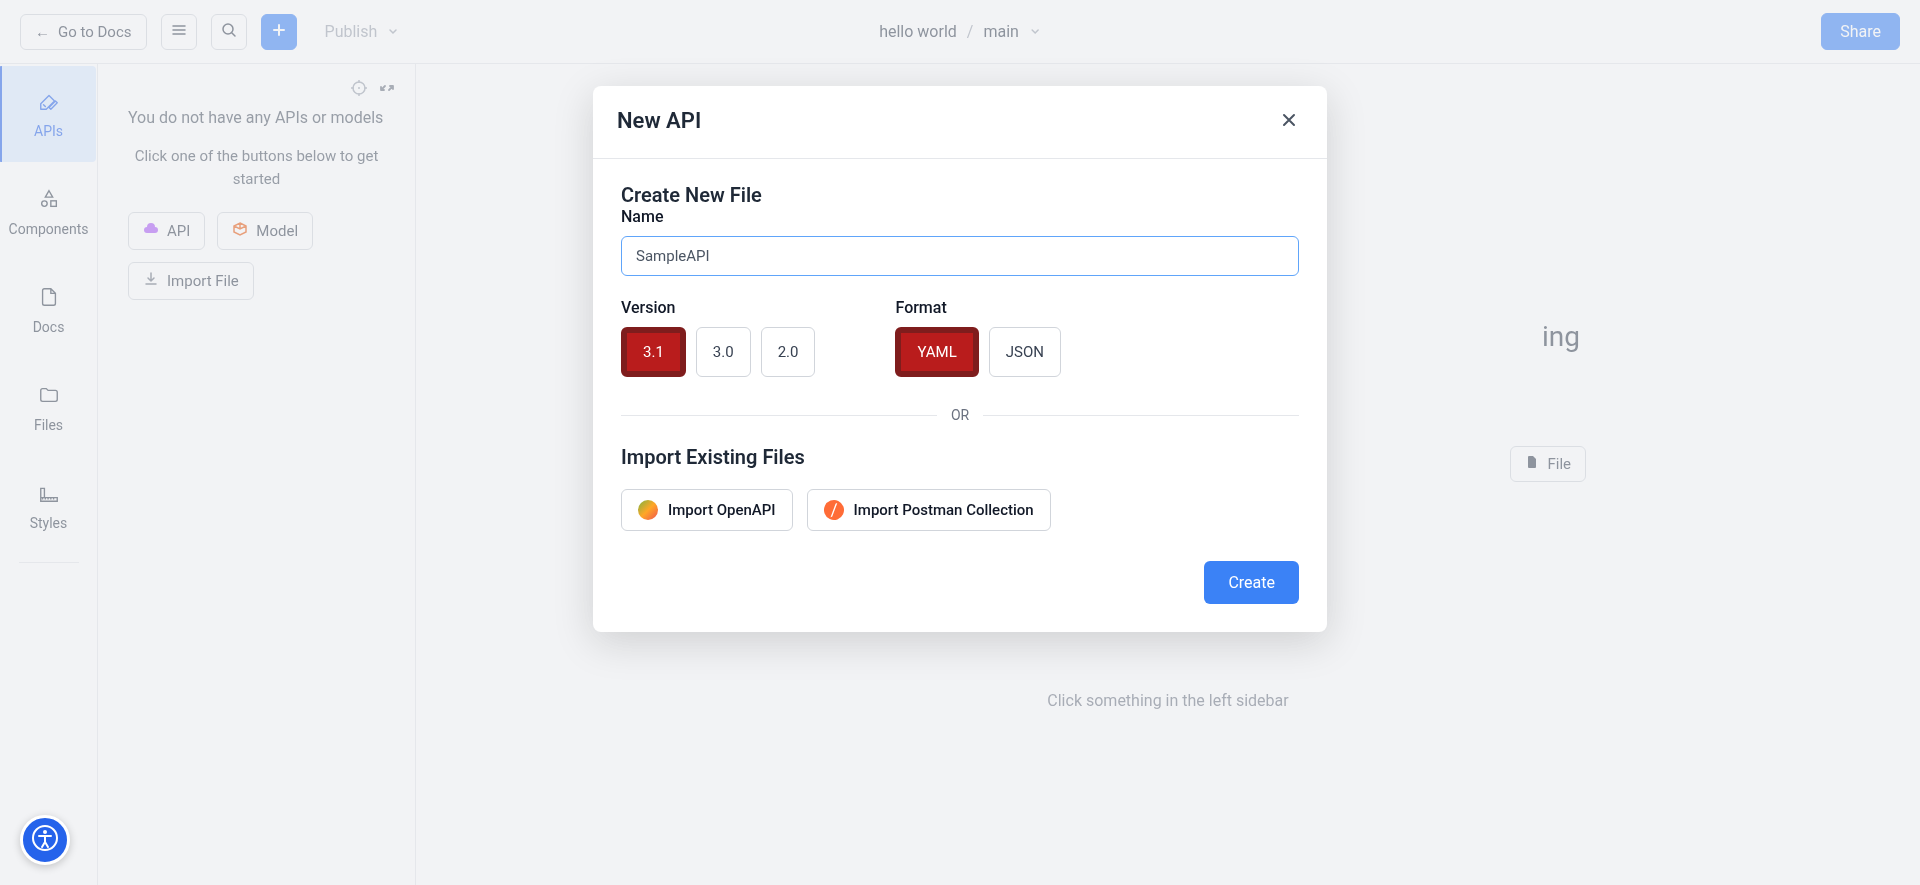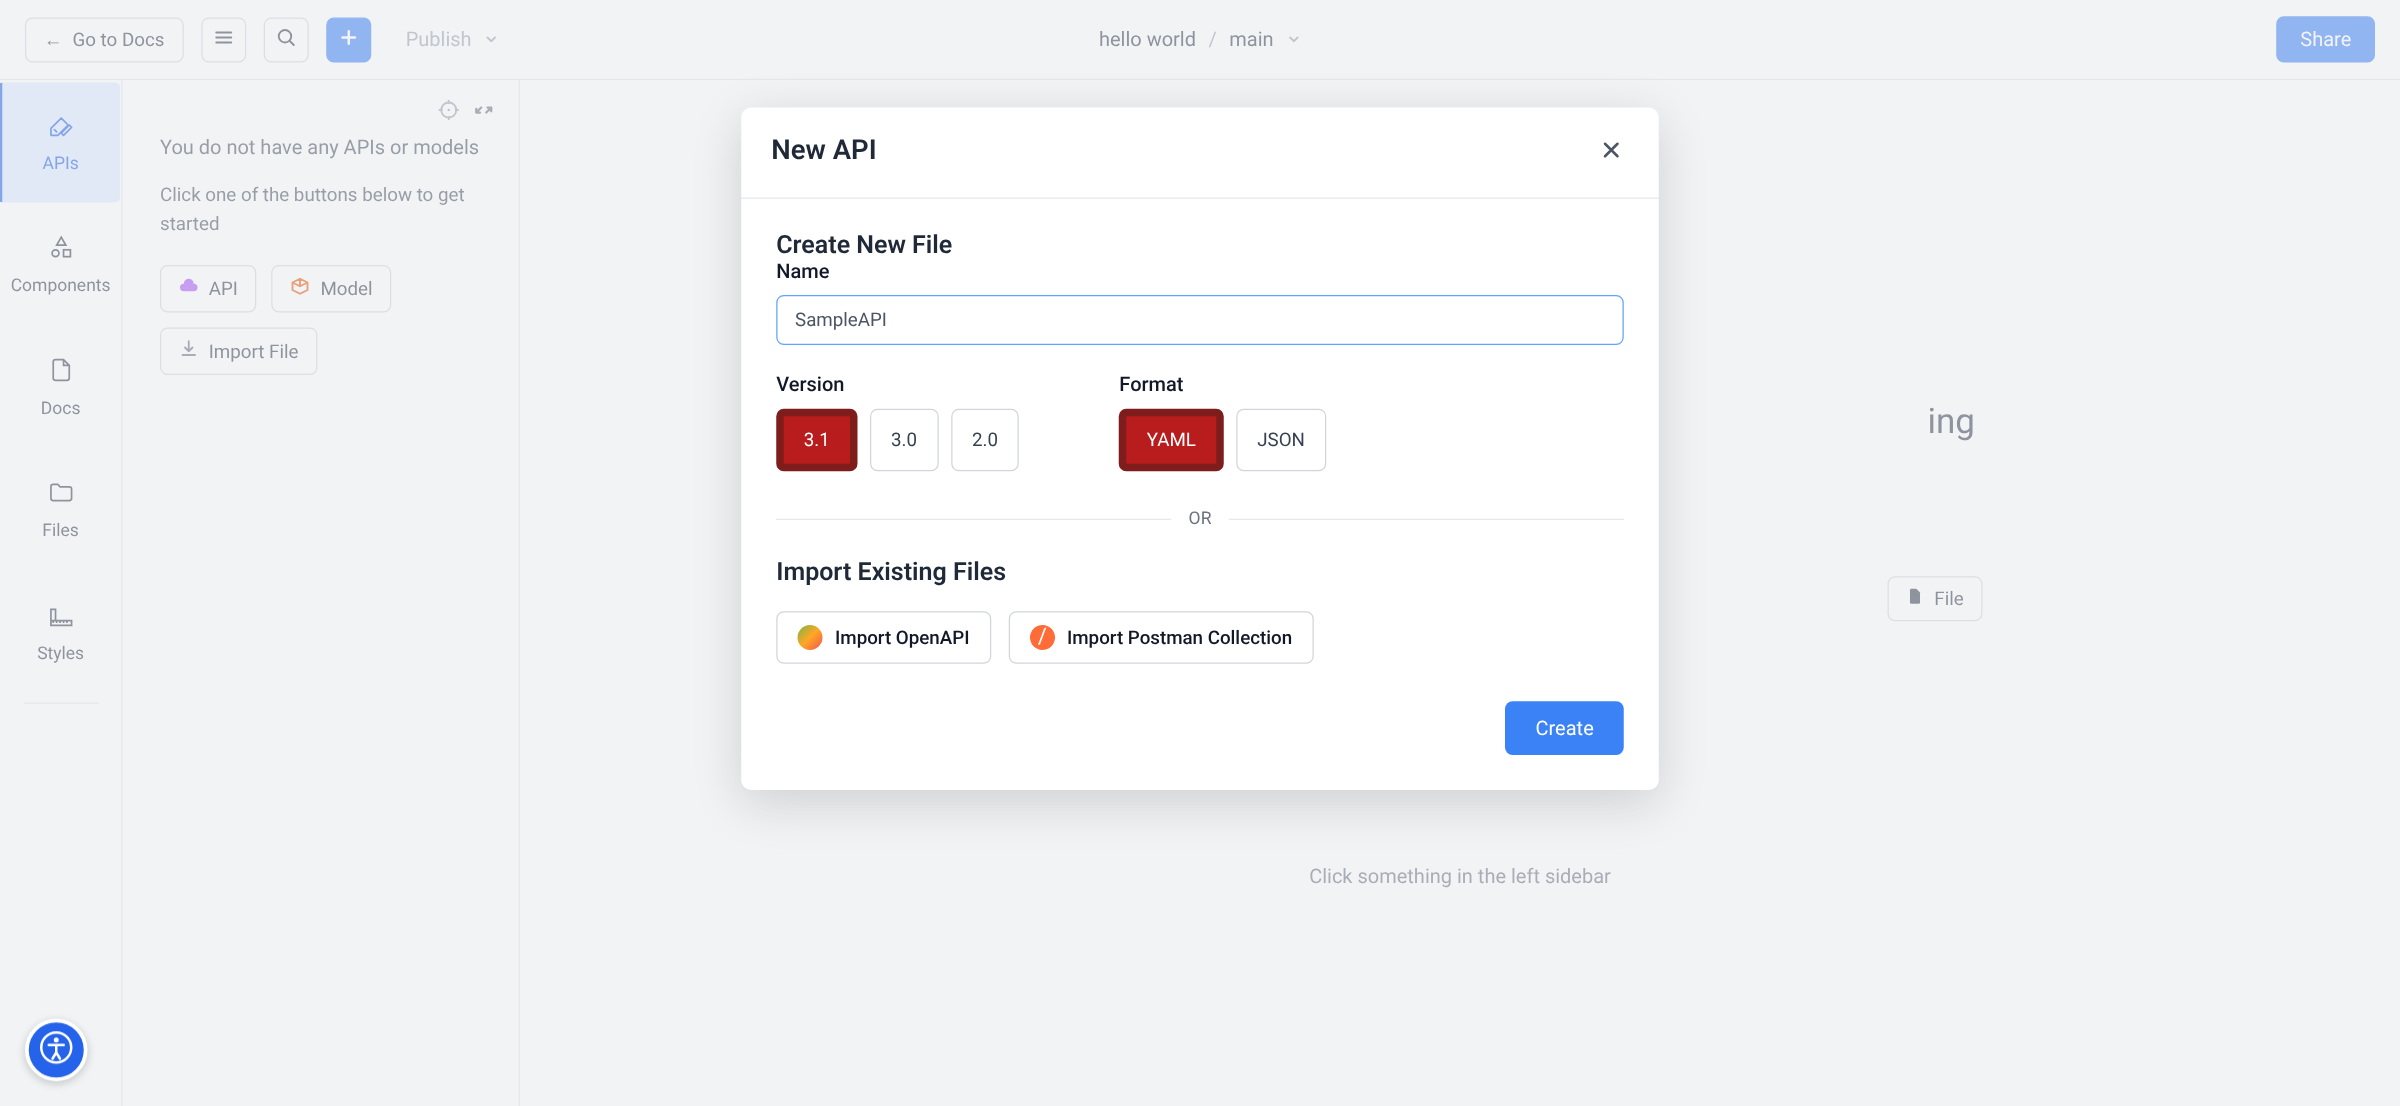--- a/index.html
+++ b/index.html
@@ -22,26 +22,26 @@
 .sidebar-item { width: 94px; height: 96px; display: flex; flex-direction: column; align-items: center; justify-content: center; gap: 8px; font-size: 14px; color: #374151; cursor: pointer; border-radius: 4px; margin-bottom: 2px; }
 .sidebar-item.active { background: #dbeafe; color: #2563eb; border-left: 4px solid #2563eb; margin-left: -4px; width: 98px; }
 .sidebar-item svg { width: 22px; height: 22px; }
 .sidebar-divider { width: 60px; height: 1px; background: #e5e7eb; margin: 6px 0; }
 
 .panel { width: 318px; border-right: 1px solid #e5e7eb; position: relative; }
 .panel-controls { display: flex; gap: 8px; justify-content: flex-end; padding: 14px 18px 10px; }
 .panel-ctrl-icon { width: 20px; height: 20px; color: #9ca3af; cursor: pointer; }
 .panel-content { padding: 0 30px; }
 .panel-msg { font-size: 16px; color: #4b5563; margin-bottom: 18px; }
-.panel-sub { font-size: 15px; color: #4b5563; margin-bottom: 22px; line-height: 1.5; }
+.panel-sub { font-size: 15px; color: #4b5563; margin-bottom: 22px; line-height: 1.5; text-align: center; }
 .panel-btns { display: flex; gap: 12px; flex-wrap: wrap; }
 
 .content { flex: 1; position: relative; display: flex; flex-direction: column; align-items: center; }
 .content-hint { position: absolute; top: 627px; font-size: 16px; color: #6b7280; }
-.hidden-file-btn { position: absolute; top: 397px; right: 334px; }
+.hidden-file-btn { position: absolute; top: 382px; right: 334px; }
 
 .overlay { position: fixed; inset: 0; background: rgba(229,231,235,0.5); display: flex; align-items: flex-start; justify-content: center; padding-top: 86px; z-index: 100; }
 .modal { width: 734px; background: #fff; border-radius: 8px; box-shadow: 0 10px 40px rgba(0,0,0,0.15); }
 .modal-header { display: flex; align-items: flex-start; justify-content: space-between; padding: 22px 24px; }
 .modal-title { font-size: 22px; font-weight: 600; color: #1f2937; }
 .modal-close { width: 28px; height: 28px; cursor: pointer; color: #4b5563; display: flex; align-items: center; justify-content: center; }
 .modal-divider { height: 1px; background: #e5e7eb; }
 .modal-body { padding: 24px 28px 28px; }
 .form-title { font-size: 20px; font-weight: 600; color: #1f2937; }
 .form-group { margin-bottom: 22px; }

